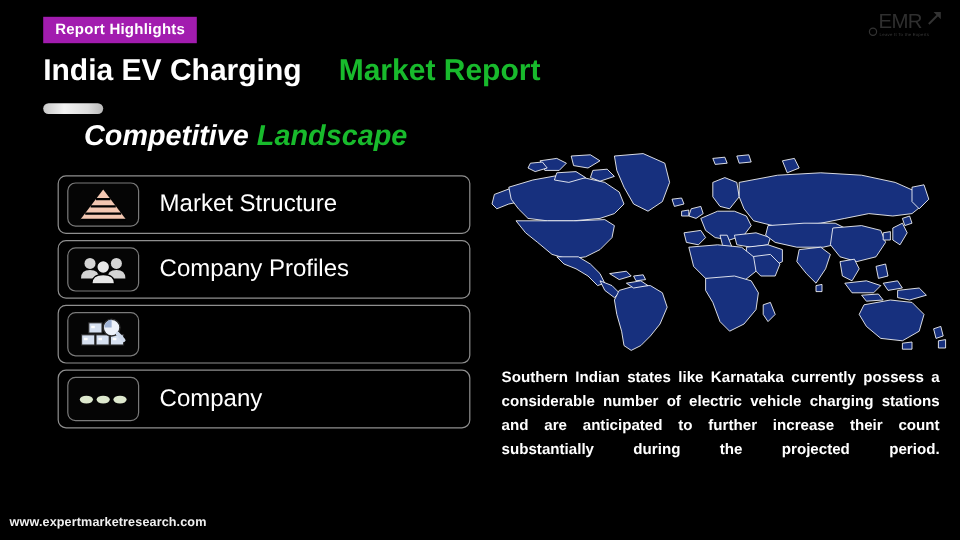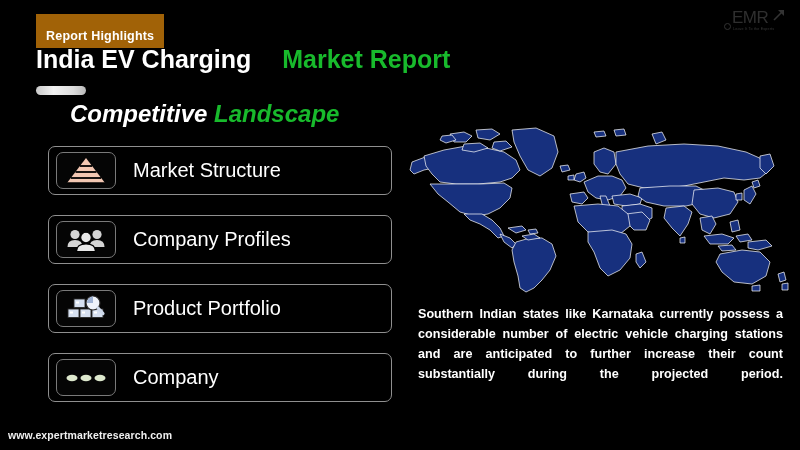--- a/index.html
+++ b/index.html
@@ -9,25 +9,25 @@
     position:relative;
     overflow:hidden;
     font-family:"Liberation Sans", sans-serif;
     background:#000000;
     color:#ffffff;
   }
 
   
   .badge {
     position:absolute; left:36px; top:14px;
-    background:#a16207;
+    background:#a21caf;
     color:#ffffff;
     font-size:12.5px;
     font-weight:bold;
-    padding:16px 10px 5px 10px;
+    padding:4px 10px 5px 10px;
     letter-spacing:.2px;
     line-height:1;
   }
 
   
   .logo {
     position:absolute; right:10px; top:8px;
     width:72px; height:30px;
   }
   .logo-text {
@@ -68,21 +68,21 @@
     font-size:24px; font-weight:bold;
     white-space:nowrap;
     font-style:italic;
   }
   .subhead .g { color:#18ba2c; }
 
   
   .list {
     position:absolute; left:48px; top:146px;
     width:344px;
-    display:flex; flex-direction:column; gap:20px;
+    display:flex; flex-direction:column; gap:5px;
   }
   .row {
     height:49px;
     border:1px solid #8f8f8f;
     border-radius:7px;
     background:#000000;
     display:flex; align-items:center;
     padding-left:7px;
   }
   .icon-box {
@@ -196,21 +196,20 @@
           <rect x="11" y="7.5" width="3" height="2"></rect>
           <rect x="5" y="17.5" width="3" height="2"></rect>
           <rect x="17" y="17.5" width="3" height="2"></rect>
           <rect x="29" y="17.5" width="3" height="2"></rect>
         </g>
         <circle cx="28" cy="9" r="7" fill="#eef2fa" stroke="#2a2a2a" stroke-width="1.2"></circle>
         <path d="M28 9 L28 2.2 A6.8 6.8 0 0 0 22 9 Z" fill="#9fb2d4"></path>
         <line x1="33" y1="14" x2="38" y2="19.5" stroke="#cdd8ea" stroke-width="3.2" stroke-linecap="round"></line>
       </svg>
     </div>
-    <div class="row-label">Product Portfolio</div>
   </div>
 
   <div class="row">
     <div class="icon-box">
       <svg width="44" height="14" viewBox="0 0 44 14">
         <ellipse cx="8" cy="7" rx="5.5" ry="3.3" fill="#dde8cd"></ellipse>
         <ellipse cx="22" cy="7" rx="5.5" ry="3.3" fill="#dde8cd"></ellipse>
         <ellipse cx="36" cy="7" rx="5.5" ry="3.3" fill="#dde8cd"></ellipse>
       </svg>
     </div>

